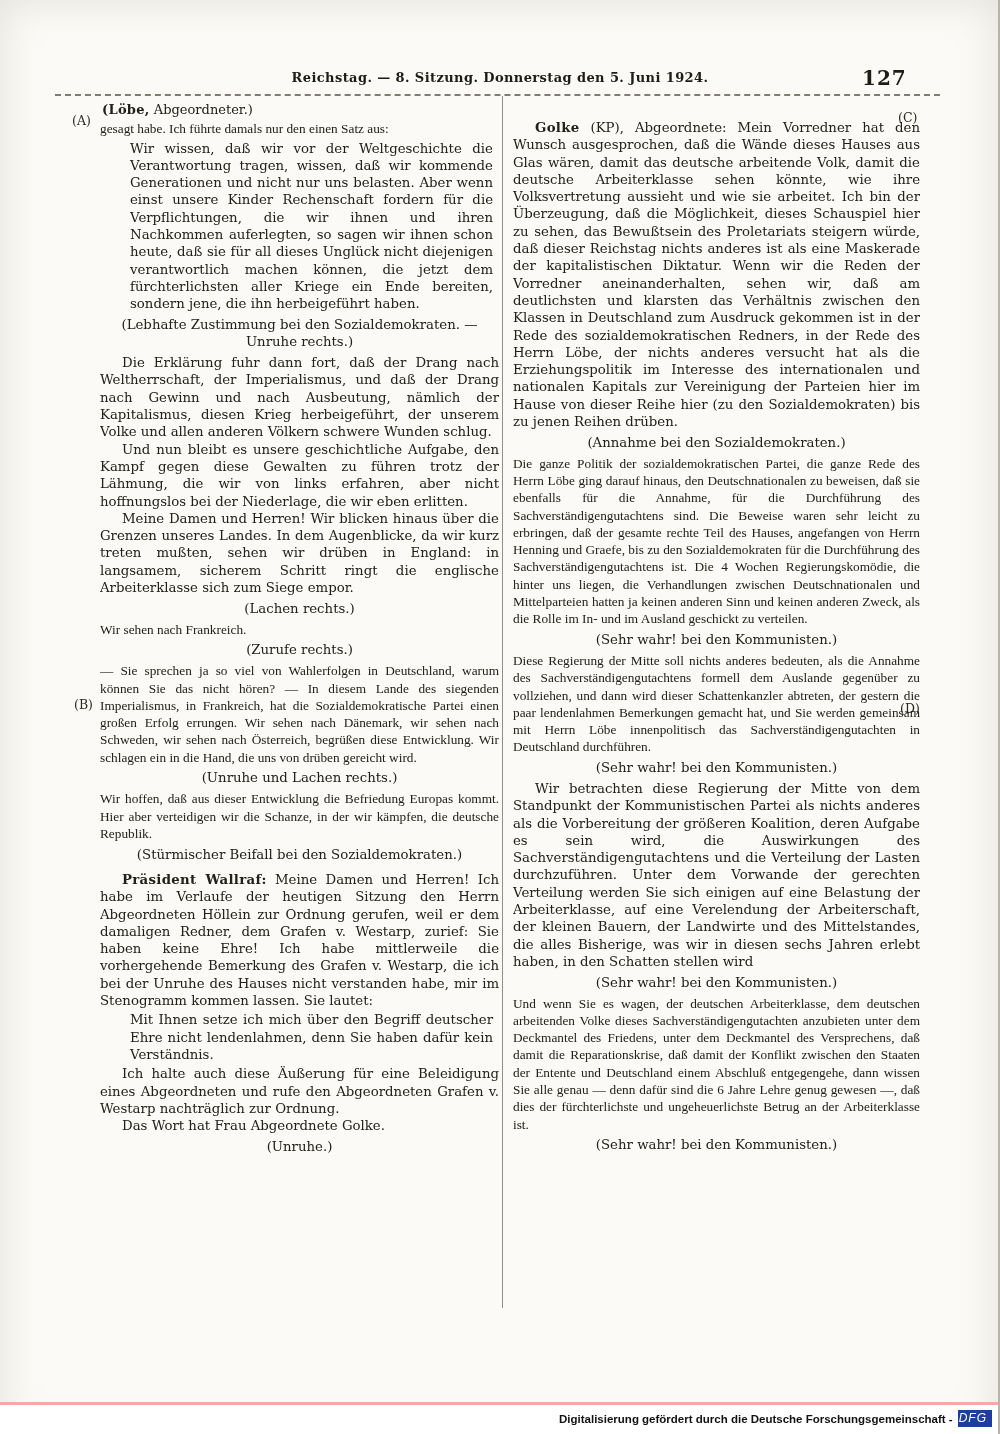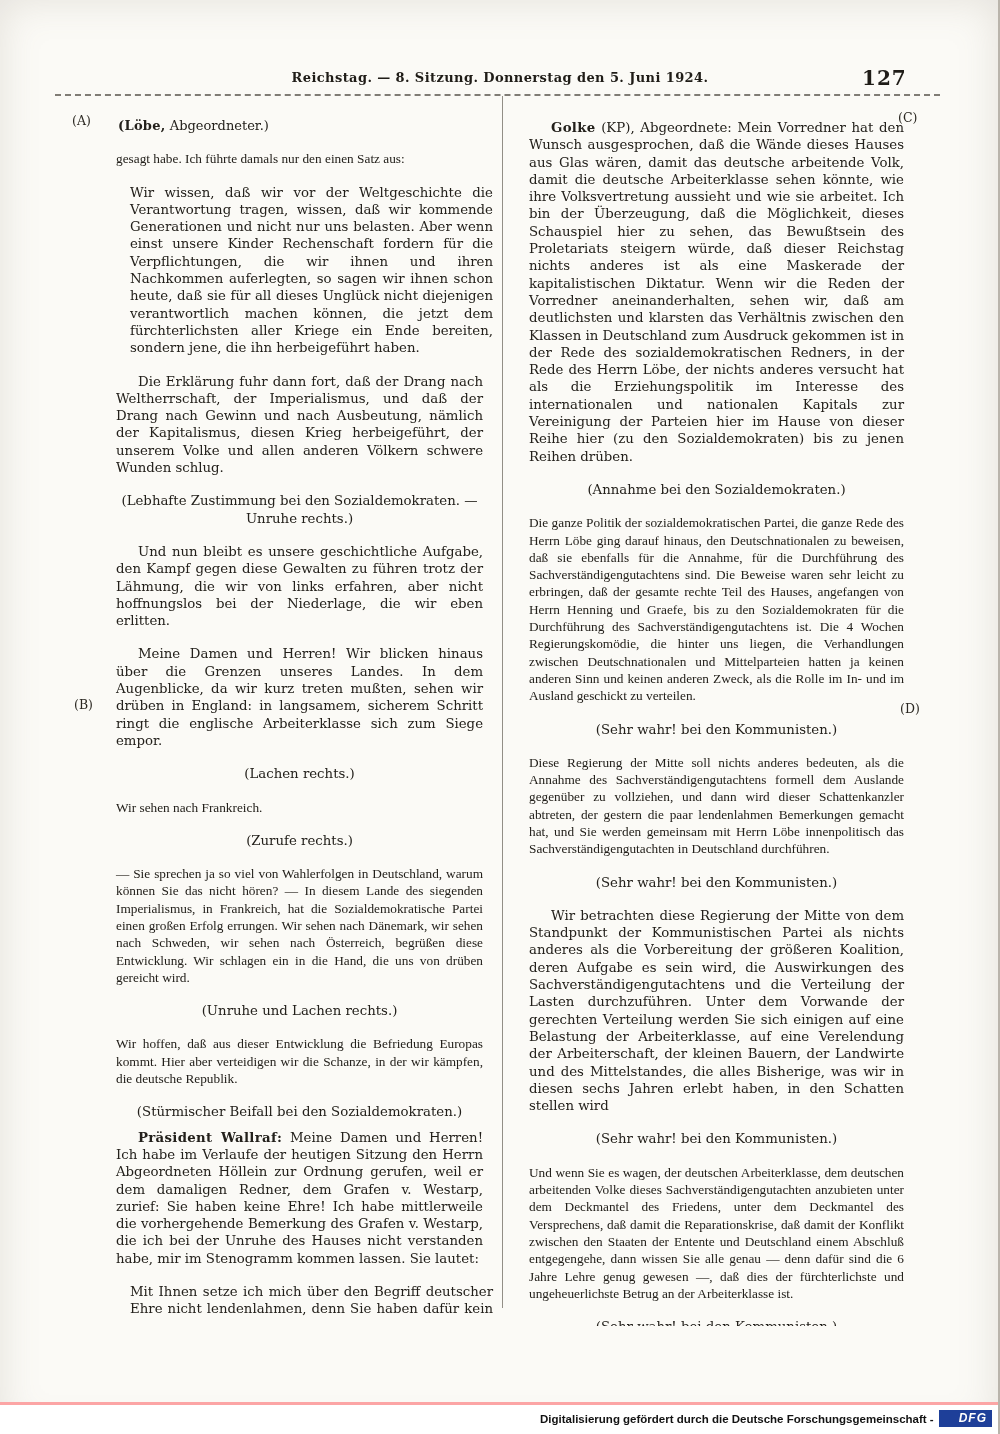--- a/index.html
+++ b/index.html
@@ -54,21 +54,21 @@
   
   .col {
     position:absolute;
     font-size:13.3px; line-height:17.3px;
     text-align:justify;
     hyphens:auto;
     overflow:hidden;
   }
   .col-left  { top:101px; left:100px; width:399px; height:1220px; }
   .col-right { top:111px; left:513px; width:407px; height:1215px; }
-  .col p { margin:16px; }
+  .col p { margin:0; }
   .blk.para { text-indent:22px; }
   .blk.cont { text-indent:0;font-family:Liberation Serif, serif; }
   .blk.quote { margin:2px 6px 2px 30px; }
   .blk.stage { text-align:center; text-indent:0; margin:3.5px 0; }
   .blk.speakerhead { text-indent:2px; margin-bottom:2px; font-size:13px; }
   .blk.speaker { text-indent:22px; margin-top:8px; }
   .lead { font-weight:bold; letter-spacing:.3px; }
   
   .footer {
     position:absolute; bottom:0; left:0; width:1000px; height:32px;
@@ -79,23 +79,23 @@
     position:absolute; right:8px; bottom:7px;
     display:flex; align-items:center; gap:5px;
     font-family:"Liberation Sans", sans-serif;
   }
   .footer-text {
     font-size:11.5px; font-weight:bold; color:#121212;
   }
   .dfg-logo {
     display:inline-block;
     background:#1e3f99; color:#ffffff;
-    font-size:12px; font-weight:bold; font-style:italic;
+    font-size:12px; font-weight:normal; font-style:italic;
     letter-spacing:1px;
-    padding:1px 5px 2px 20px;
+    padding:1px 5px 2px 1px;
     line-height:14px;
     text-align:center;
   }
 </style>
 </head>
 <body>
 
 <div class="page">
 
   <div class="running-head">Reichstag. — 8. Sitzung. Donnerstag den 5. Juni 1924.</div>
@@ -108,22 +108,22 @@
 
   <span class="margin-marker mk-a">(A)</span>
   <span class="margin-marker mk-b">(B)</span>
   <span class="margin-marker mk-c">(C)</span>
   <span class="margin-marker mk-d">(D)</span>
 
   <div class="col col-left" id="left-col">
       <p class="blk speakerhead"><span class="lead">(Löbe,</span> Abgeordneter.)</p>
       <p class="blk cont">gesagt habe. Ich führte damals nur den einen Satz aus:</p>
       <p class="blk quote">Wir wissen, daß wir vor der Weltgeschichte die Verantwortung tragen, wissen, daß wir kommende Generationen und nicht nur uns belasten. Aber wenn einst unsere Kinder Rechenschaft fordern für die Verpflichtungen, die wir ihnen und ihren Nachkommen auferlegten, so sagen wir ihnen schon heute, daß sie für all dieses Unglück nicht diejenigen verantwortlich machen können, die jetzt dem fürchterlichsten aller Kriege ein Ende bereiten, sondern jene, die ihn herbeigeführt haben.</p>
+      <p class="blk stage">(Lebhafte Zustimmung bei den Sozialdemokraten. — Unruhe rechts.)</p>
       <p class="blk para">Die Erklärung fuhr dann fort, daß der Drang nach Weltherrschaft, der Imperialismus, und daß der Drang nach Gewinn und nach Ausbeutung, nämlich der Kapitalismus, diesen Krieg herbeigeführt, der unserem Volke und allen anderen Völkern schwere Wunden schlug.</p>
-      <p class="blk stage">(Lebhafte Zustimmung bei den Sozialdemokraten. — Unruhe rechts.)</p>
       <p class="blk para">Und nun bleibt es unsere geschichtliche Aufgabe, den Kampf gegen diese Gewalten zu führen trotz der Lähmung, die wir von links erfahren, aber nicht hoffnungslos bei der Niederlage, die wir eben erlitten.</p>
       <p class="blk para">Meine Damen und Herren! Wir blicken hinaus über die Grenzen unseres Landes. In dem Augenblicke, da wir kurz treten mußten, sehen wir drüben in England: in langsamem, sicherem Schritt ringt die englische Arbeiterklasse sich zum Siege empor.</p>
       <p class="blk stage">(Lachen rechts.)</p>
       <p class="blk cont">Wir sehen nach Frankreich.</p>
       <p class="blk stage">(Zurufe rechts.)</p>
       <p class="blk cont">— Sie sprechen ja so viel von Wahlerfolgen in Deutschland, warum können Sie das nicht hören? — In diesem Lande des siegenden Imperialismus, in Frankreich, hat die Sozialdemokratische Partei einen großen Erfolg errungen. Wir sehen nach Dänemark, wir sehen nach Schweden, wir sehen nach Österreich, begrüßen diese Entwicklung. Wir schlagen ein in die Hand, die uns von drüben gereicht wird.</p>
       <p class="blk stage">(Unruhe und Lachen rechts.)</p>
       <p class="blk cont">Wir hoffen, daß aus dieser Entwicklung die Befriedung Europas kommt. Hier aber verteidigen wir die Schanze, in der wir kämpfen, die deutsche Republik.</p>
       <p class="blk stage">(Stürmischer Beifall bei den Sozialdemokraten.)</p>
       <p class="blk speaker"><span class="lead">Präsident Wallraf:</span> Meine Damen und Herren! Ich habe im Verlaufe der heutigen Sitzung den Herrn Abgeordneten Höllein zur Ordnung gerufen, weil er dem damaligen Redner, dem Grafen v. Westarp, zurief: Sie haben keine Ehre! Ich habe mittlerweile die vorhergehende Bemerkung des Grafen v. Westarp, die ich bei der Unruhe des Hauses nicht verstanden habe, mir im Stenogramm kommen lassen. Sie lautet:</p>

